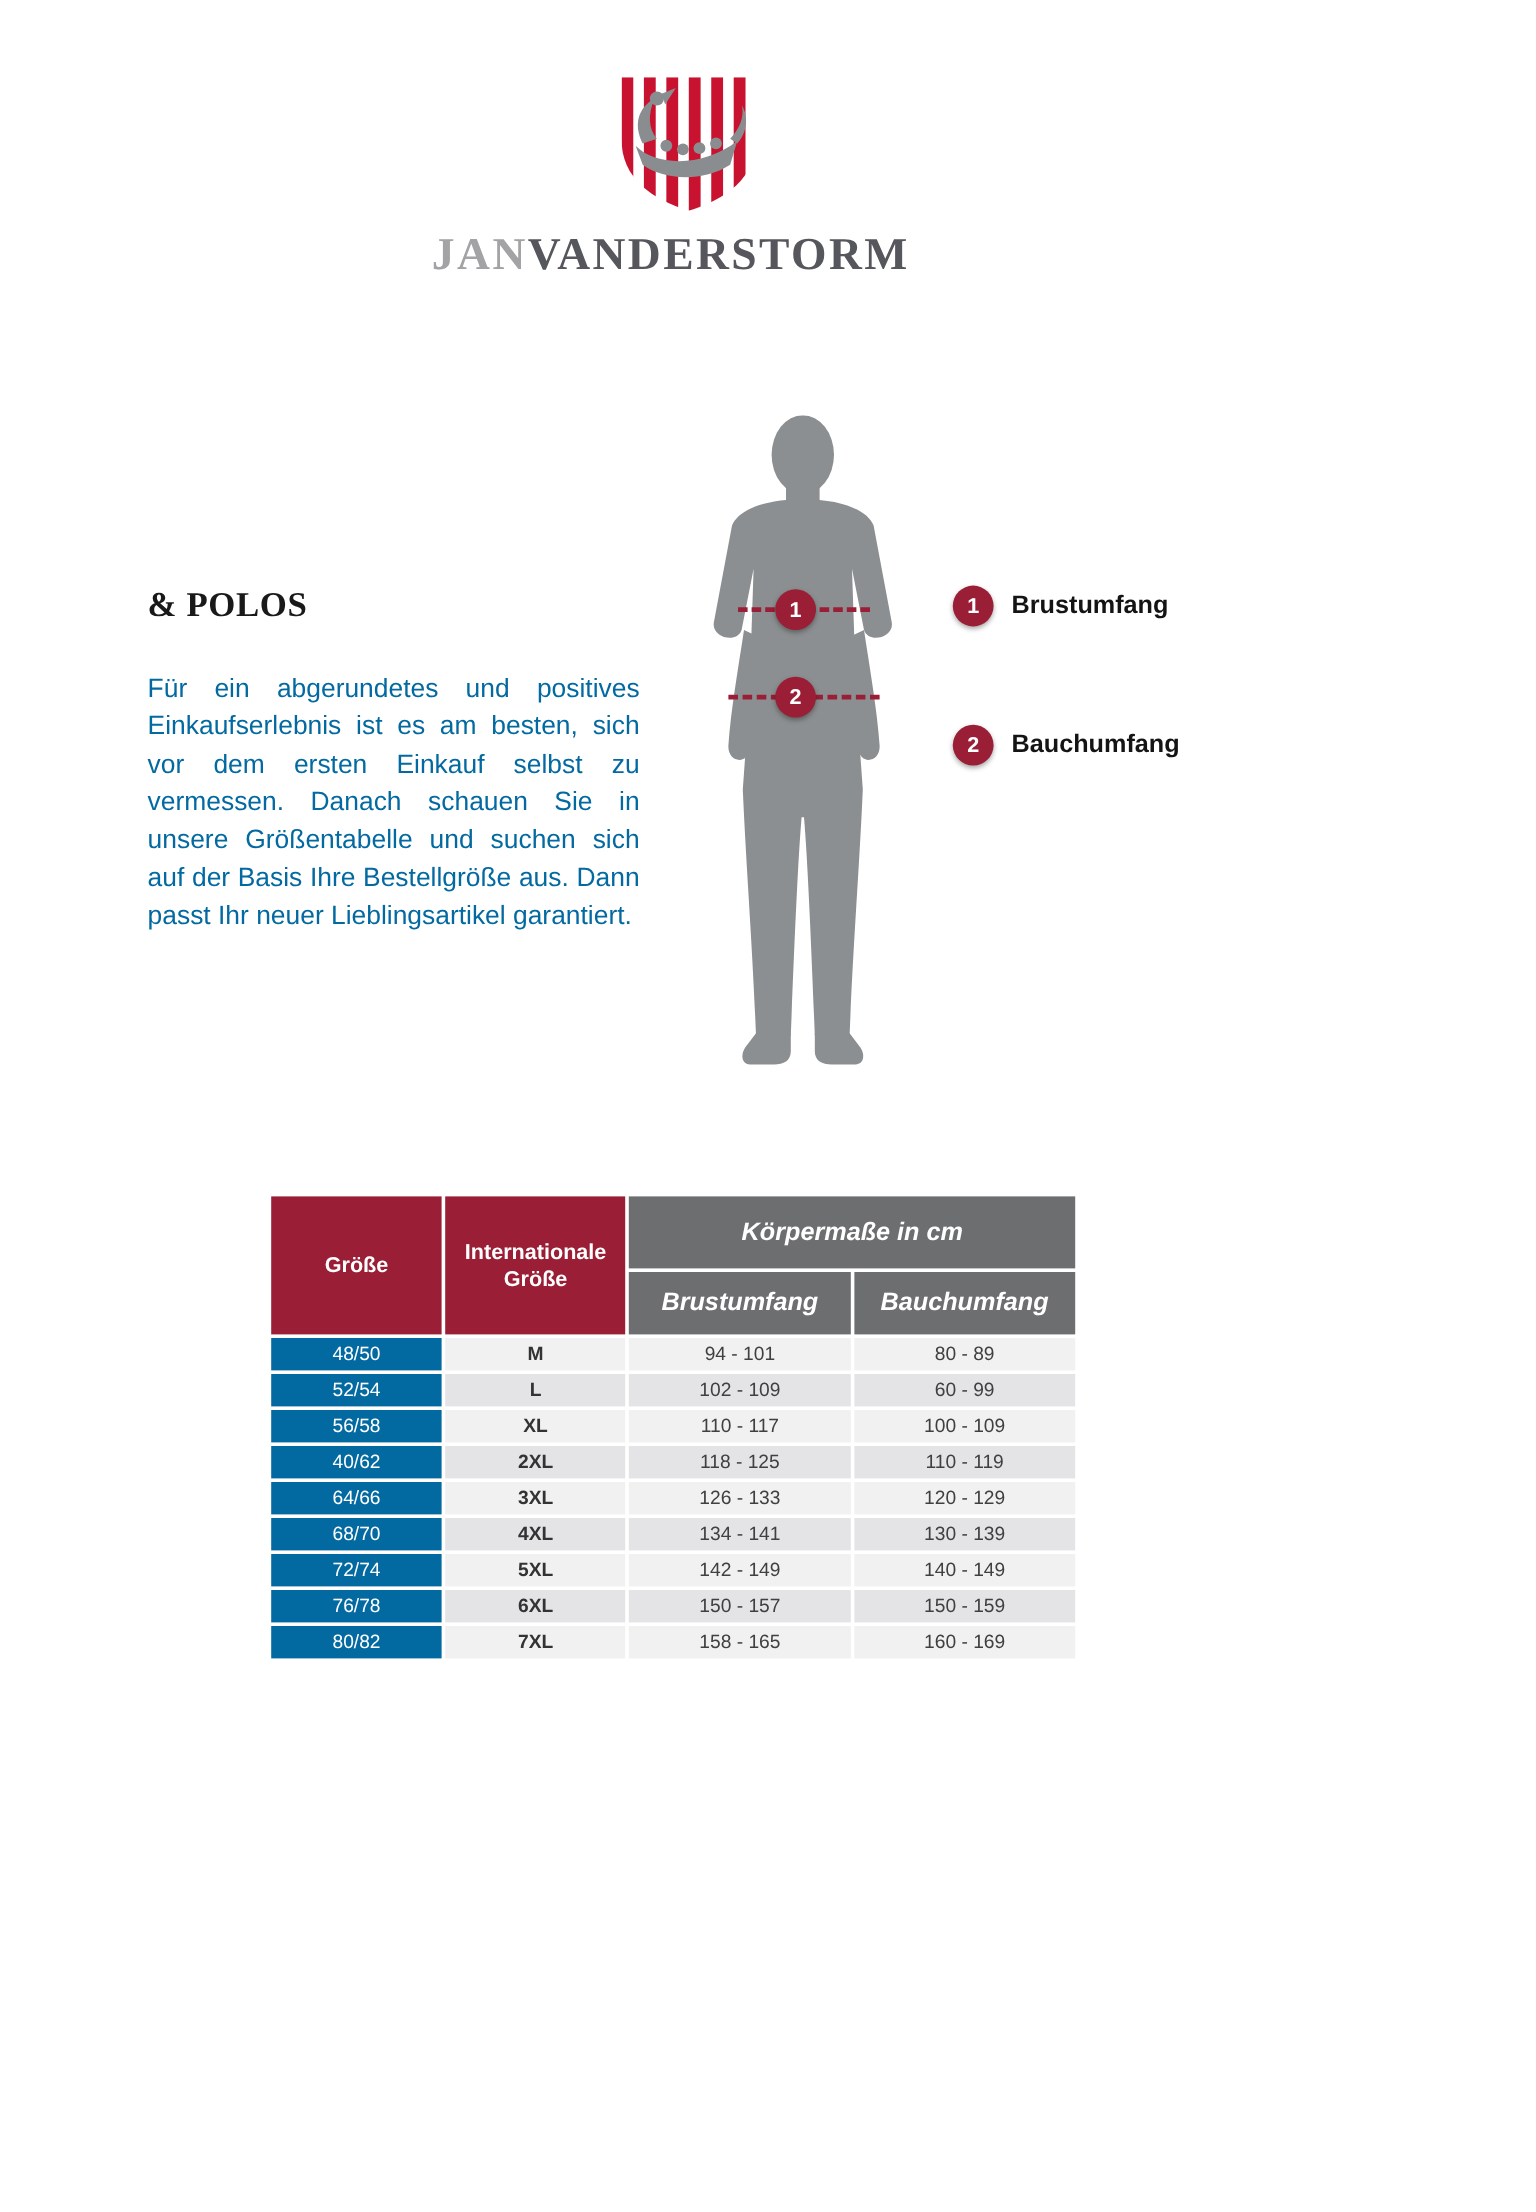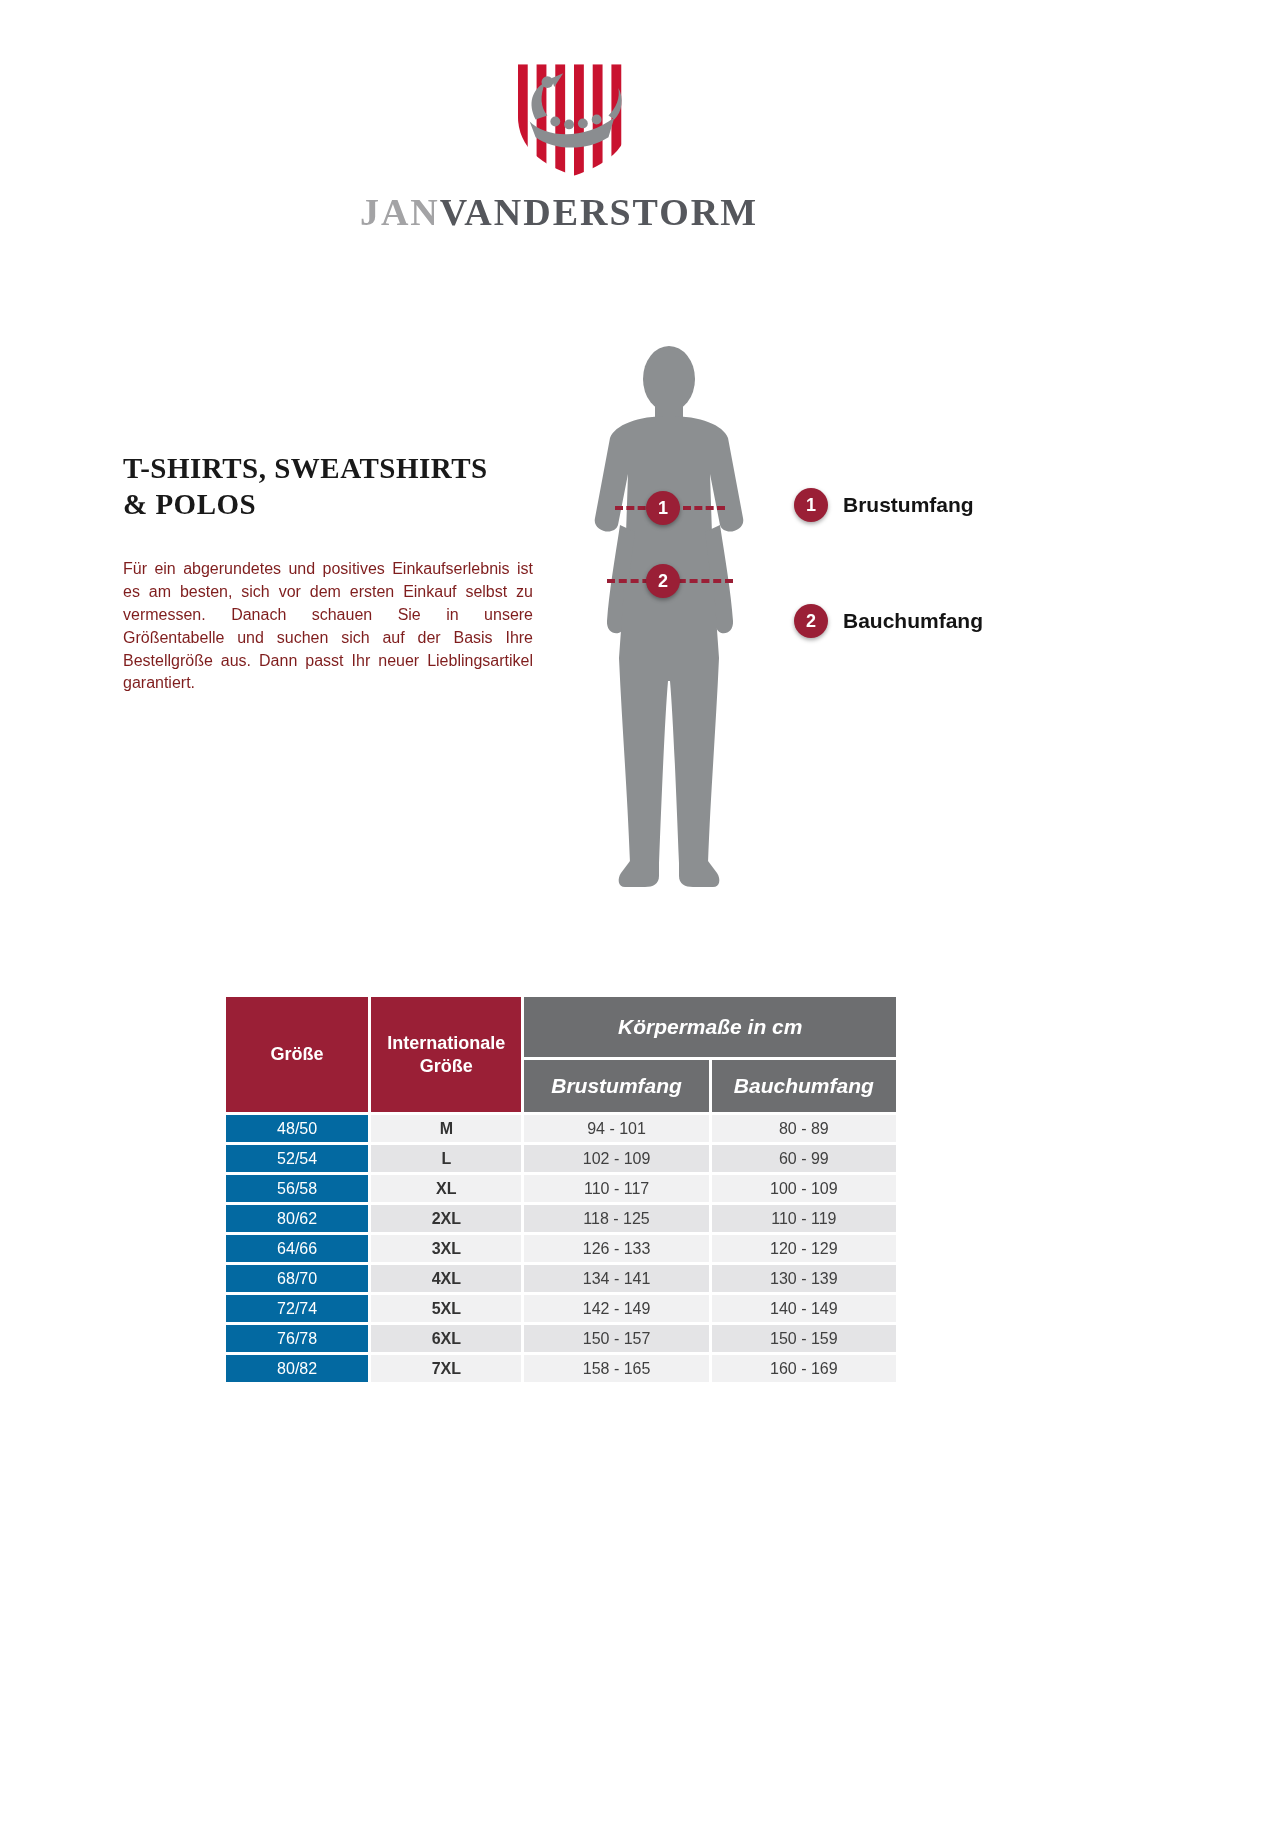--- a/index.html
+++ b/index.html
@@ -14,21 +14,21 @@
   .brand-light { color:#a3a3a5; }
   .brand-dark  { color:#55575c; }
   .tagline { position:absolute; left:337px; top:240px; width:400px; text-align:right;
              font-size:25px; color:#8f9193; }
 
   
   .intro-title { position:absolute; left:105px; top:450px; width:430px;
                  font-family:"Liberation Serif", serif; font-weight:bold; font-size:29px;
                  line-height:1.25; color:#191919; letter-spacing:0.5px; }
   .intro-body { position:absolute; left:105px; top:558px; width:410px;
-                font-size:16px; line-height:1.43; text-align:justify; color:#7f1d1d; }
+                font-size:22px; line-height:1.43; text-align:justify; color:#0369a1; }
 
   
   .man { position:absolute; left:557px; top:346px; }
   .mline { position:absolute; height:0; border-top:4px dashed #9a1f36; }
   .mline1 { left:597px; top:506px; width:110px; }
   .mline2 { left:589px; top:579px; width:126px; }
   .badge { width:34px; height:34px; border-radius:50%; background:#9a1f36; color:#ffffff;
            font-weight:bold; font-size:18px; display:flex; align-items:center; justify-content:center;
            box-shadow:0 2px 4px rgba(0,0,0,0.35); }
   .badge1 { position:absolute; left:628px; top:491px; }
@@ -88,21 +88,21 @@
         <circle cx="60" cy="67" r="5"></circle>
         <circle cx="74" cy="66" r="5"></circle>
         <circle cx="88" cy="62" r="5"></circle>
       </g>
     </g>
   </svg>
 
   <div class="brand"><span class="brand-light">JAN</span><span class="brand-dark">VANDERSTORM</span></div>
 
   <h1 class="intro-title">
-    <span>T-SHIRTS, SWEATSHIRTS</span><br>
+    <br>
     <span>&amp; POLOS</span>
   </h1>
   <p class="intro-body">Für ein abgerundetes und positives Einkaufserlebnis ist es am besten, sich vor dem ersten Einkauf selbst zu vermessen. Danach schauen Sie in unsere Größentabelle und suchen sich auf der Basis Ihre Bestellgröße aus. Dann passt Ihr neuer Lieblingsartikel garantiert.</p>
 
   <svg class="man" viewBox="0 0 190 545" width="190" height="545" aria-hidden="true">
     <g fill="#8c8f91">
       <ellipse cx="94" cy="33" rx="26" ry="33"></ellipse>
       <rect x="80" y="56" width="28" height="22"></rect>
       <path d="M94,70 C126,70 148,79 153,92 L168,172 C171,185 149,191 145,179 L135,128 L139,248 L49,248 L53,128 L43,179 C39,191 17,185 20,172 L35,92 C40,79 62,70 94,70 Z"></path>
       <path d="M145,179 C150,212 156,246 158,275 C159,290 141,292 140,277 C138,248 134,215 130,186 Z"></path>
@@ -158,21 +158,21 @@
         <td class="data-cell num-col">102 - 109</td>
         <td class="data-cell num-col">60 - 99</td>
       </tr>
       <tr>
         <td class="size-col">56/58</td>
         <td class="data-cell int-col">XL</td>
         <td class="data-cell num-col">110 - 117</td>
         <td class="data-cell num-col">100 - 109</td>
       </tr>
       <tr>
-        <td class="size-col">80/62</td>
+        <td class="size-col">40/62</td>
         <td class="data-cell int-col">2XL</td>
         <td class="data-cell num-col">118 - 125</td>
         <td class="data-cell num-col">110 - 119</td>
       </tr>
       <tr>
         <td class="size-col">64/66</td>
         <td class="data-cell int-col">3XL</td>
         <td class="data-cell num-col">126 - 133</td>
         <td class="data-cell num-col">120 - 129</td>
       </tr>

